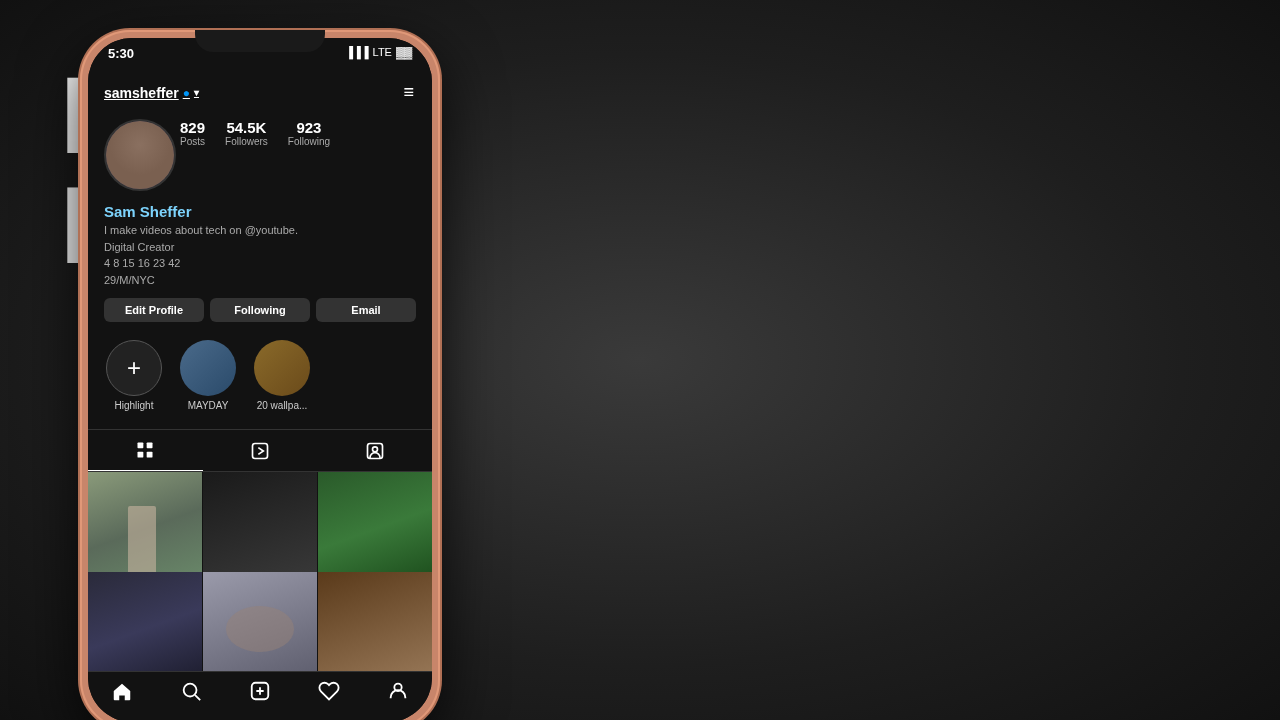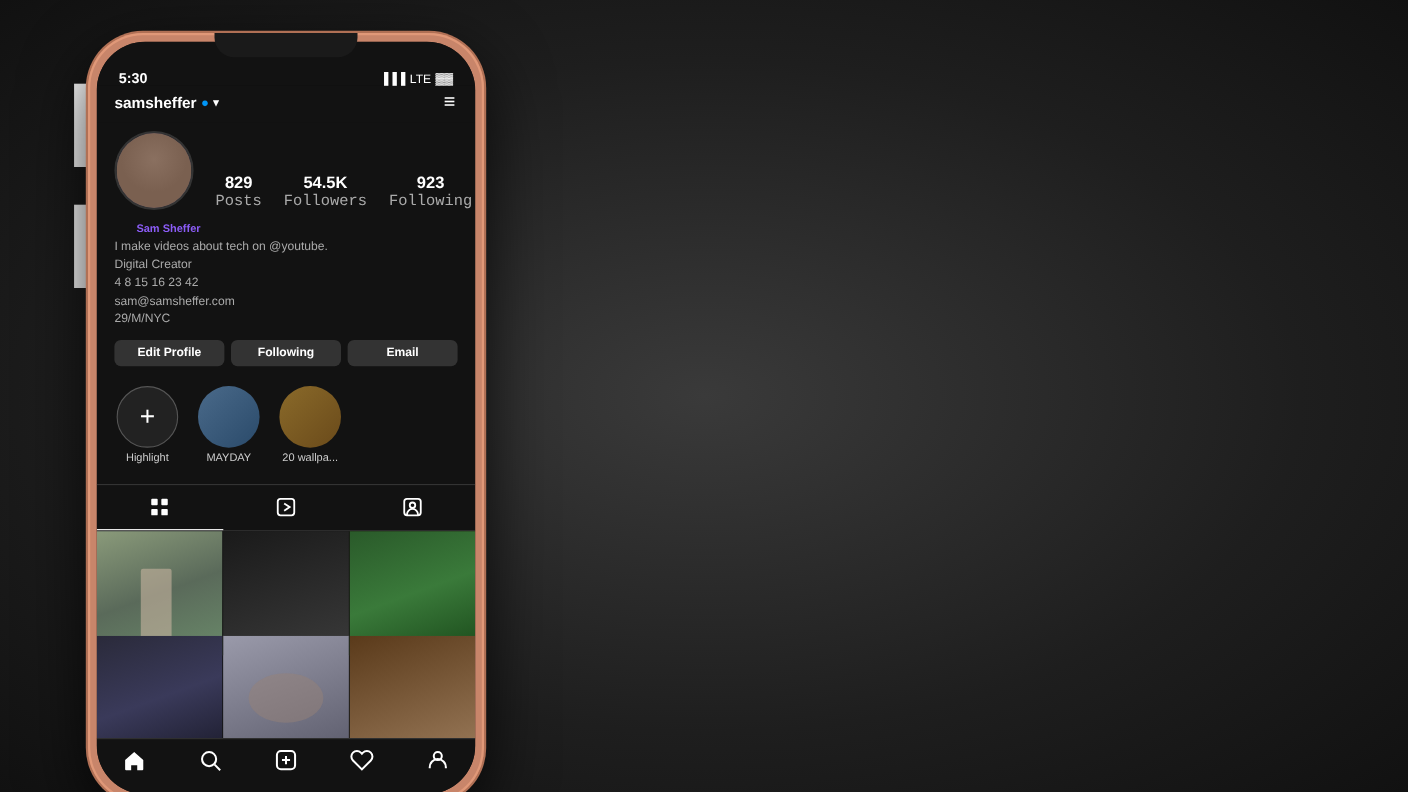--- a/index.html
+++ b/index.html
@@ -89,21 +89,21 @@
       overflow: hidden;
       display: flex;
       flex-direction: column;
     }
 
     
     .status-bar {
       height: 40px;
       background: #121212;
       display: flex;
-      align-items: flex-end;
+      align-items: flex-start;
       justify-content: space-between;
       padding: 8px 20px 0;
       flex-shrink: 0;
     }
     .status-time {
       color: #fff;
       font-size: 13px;
       font-weight: 600;
     }
     .status-icons {
@@ -123,20 +123,21 @@
       justify-content: space-between;
       flex-shrink: 0;
     }
     .ig-username {
       color: #fff;
       font-size: 14px;
       font-weight: 700;
       display: flex;
       align-items: center;
       gap: 4px;
+      text-decoration: underline;
     }
     .ig-verified {
       color: #0095f6;
       font-size: 12px;
     }
     .ig-chevron {
       color: #fff;
       font-size: 10px;
     }
     .ig-menu {
@@ -146,22 +147,22 @@
     }
 
     
     .profile-section {
       background: #121212;
       padding: 8px 16px;
       flex-shrink: 0;
     }
     .profile-top {
       display: flex;
-      align-items: flex-end;
-      gap: 20px;
+      align-items: flex-start;
+      gap: 4px;
       margin-bottom: 12px;
     }
     .avatar {
       width: 72px;
       height: 72px;
       border-radius: 50%;
       background: linear-gradient(45deg, #888, #555);
       border: 2px solid #333;
       overflow: hidden;
       flex-shrink: 0;
@@ -184,34 +185,32 @@
       text-align: center;
     }
     .stat-num {
       color: #fff;
       font-size: 15px;
       font-weight: 700;
       display: block;
     }
     .stat-label {
       color: #aaa;
-      font-size: 14px;
+      font-size: 10px;
       display: block;
-      font-family: Liberation Mono, monospace;
     }
 
     .profile-bio {
       margin-bottom: 10px;
     }
     .bio-name {
-      color: #8b5cf6;
-      font-size: 10px;
+      color: #7dd3fc;
+      font-size: 15px;
       font-weight: 700;
       margin-bottom: 2px;
-      margin-left: 20px;
     }
     .bio-line {
       color: #aaa;
       font-size: 11px;
       line-height: 1.5;
     }
     .bio-link {
       color: #aaa;
       font-size: 11px;
     }
@@ -425,21 +424,20 @@
             <span class="stat-label">Following</span>
           </div>
         </div>
       </div>
 
       <div class="profile-bio">
         <div class="bio-name">Sam Sheffer</div>
         <div class="bio-line">I make videos about tech on @youtube.</div>
         <div class="bio-line">Digital Creator</div>
         <div class="bio-line">4 8 15 16 23 42</div>
-        <div class="bio-line">sam@samsheffer.com</div>
         <div class="bio-line">29/M/NYC</div>
       </div>
 
       <div class="action-buttons">
         <button class="action-btn">Edit Profile</button>
         <button class="action-btn">Following</button>
         <button class="action-btn">Email</button>
       </div>
 
       <div class="highlights-row">

